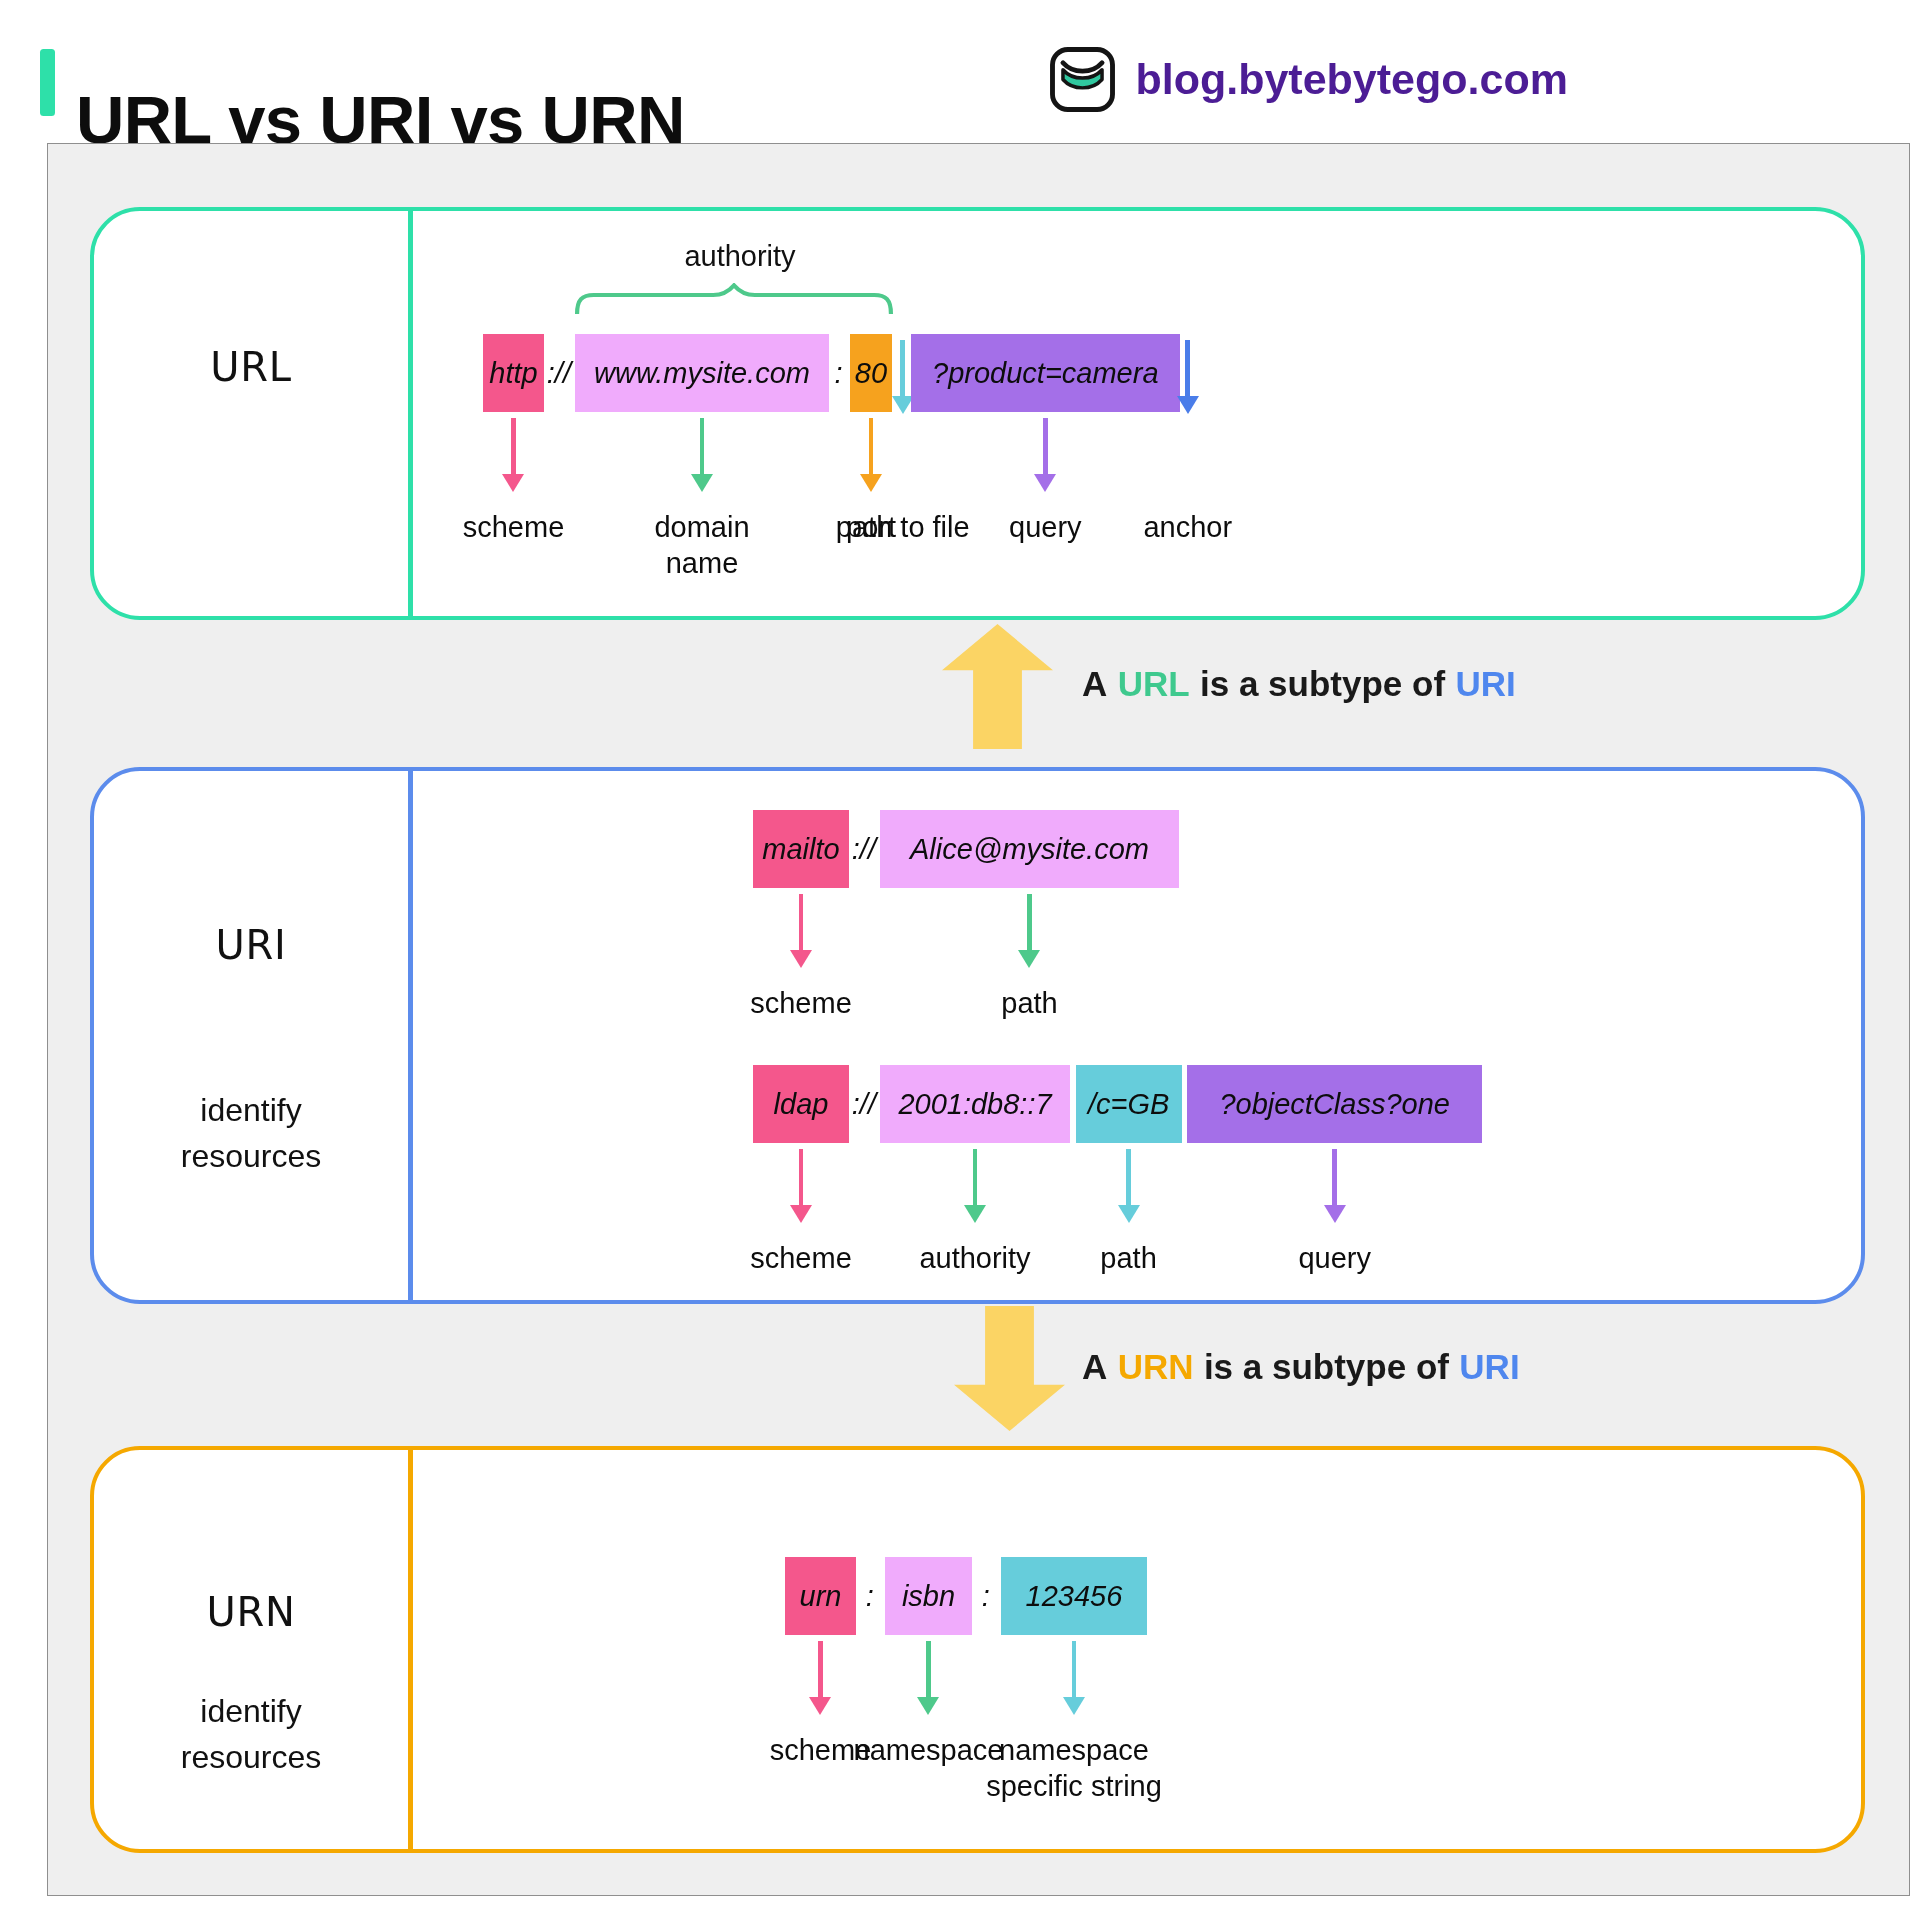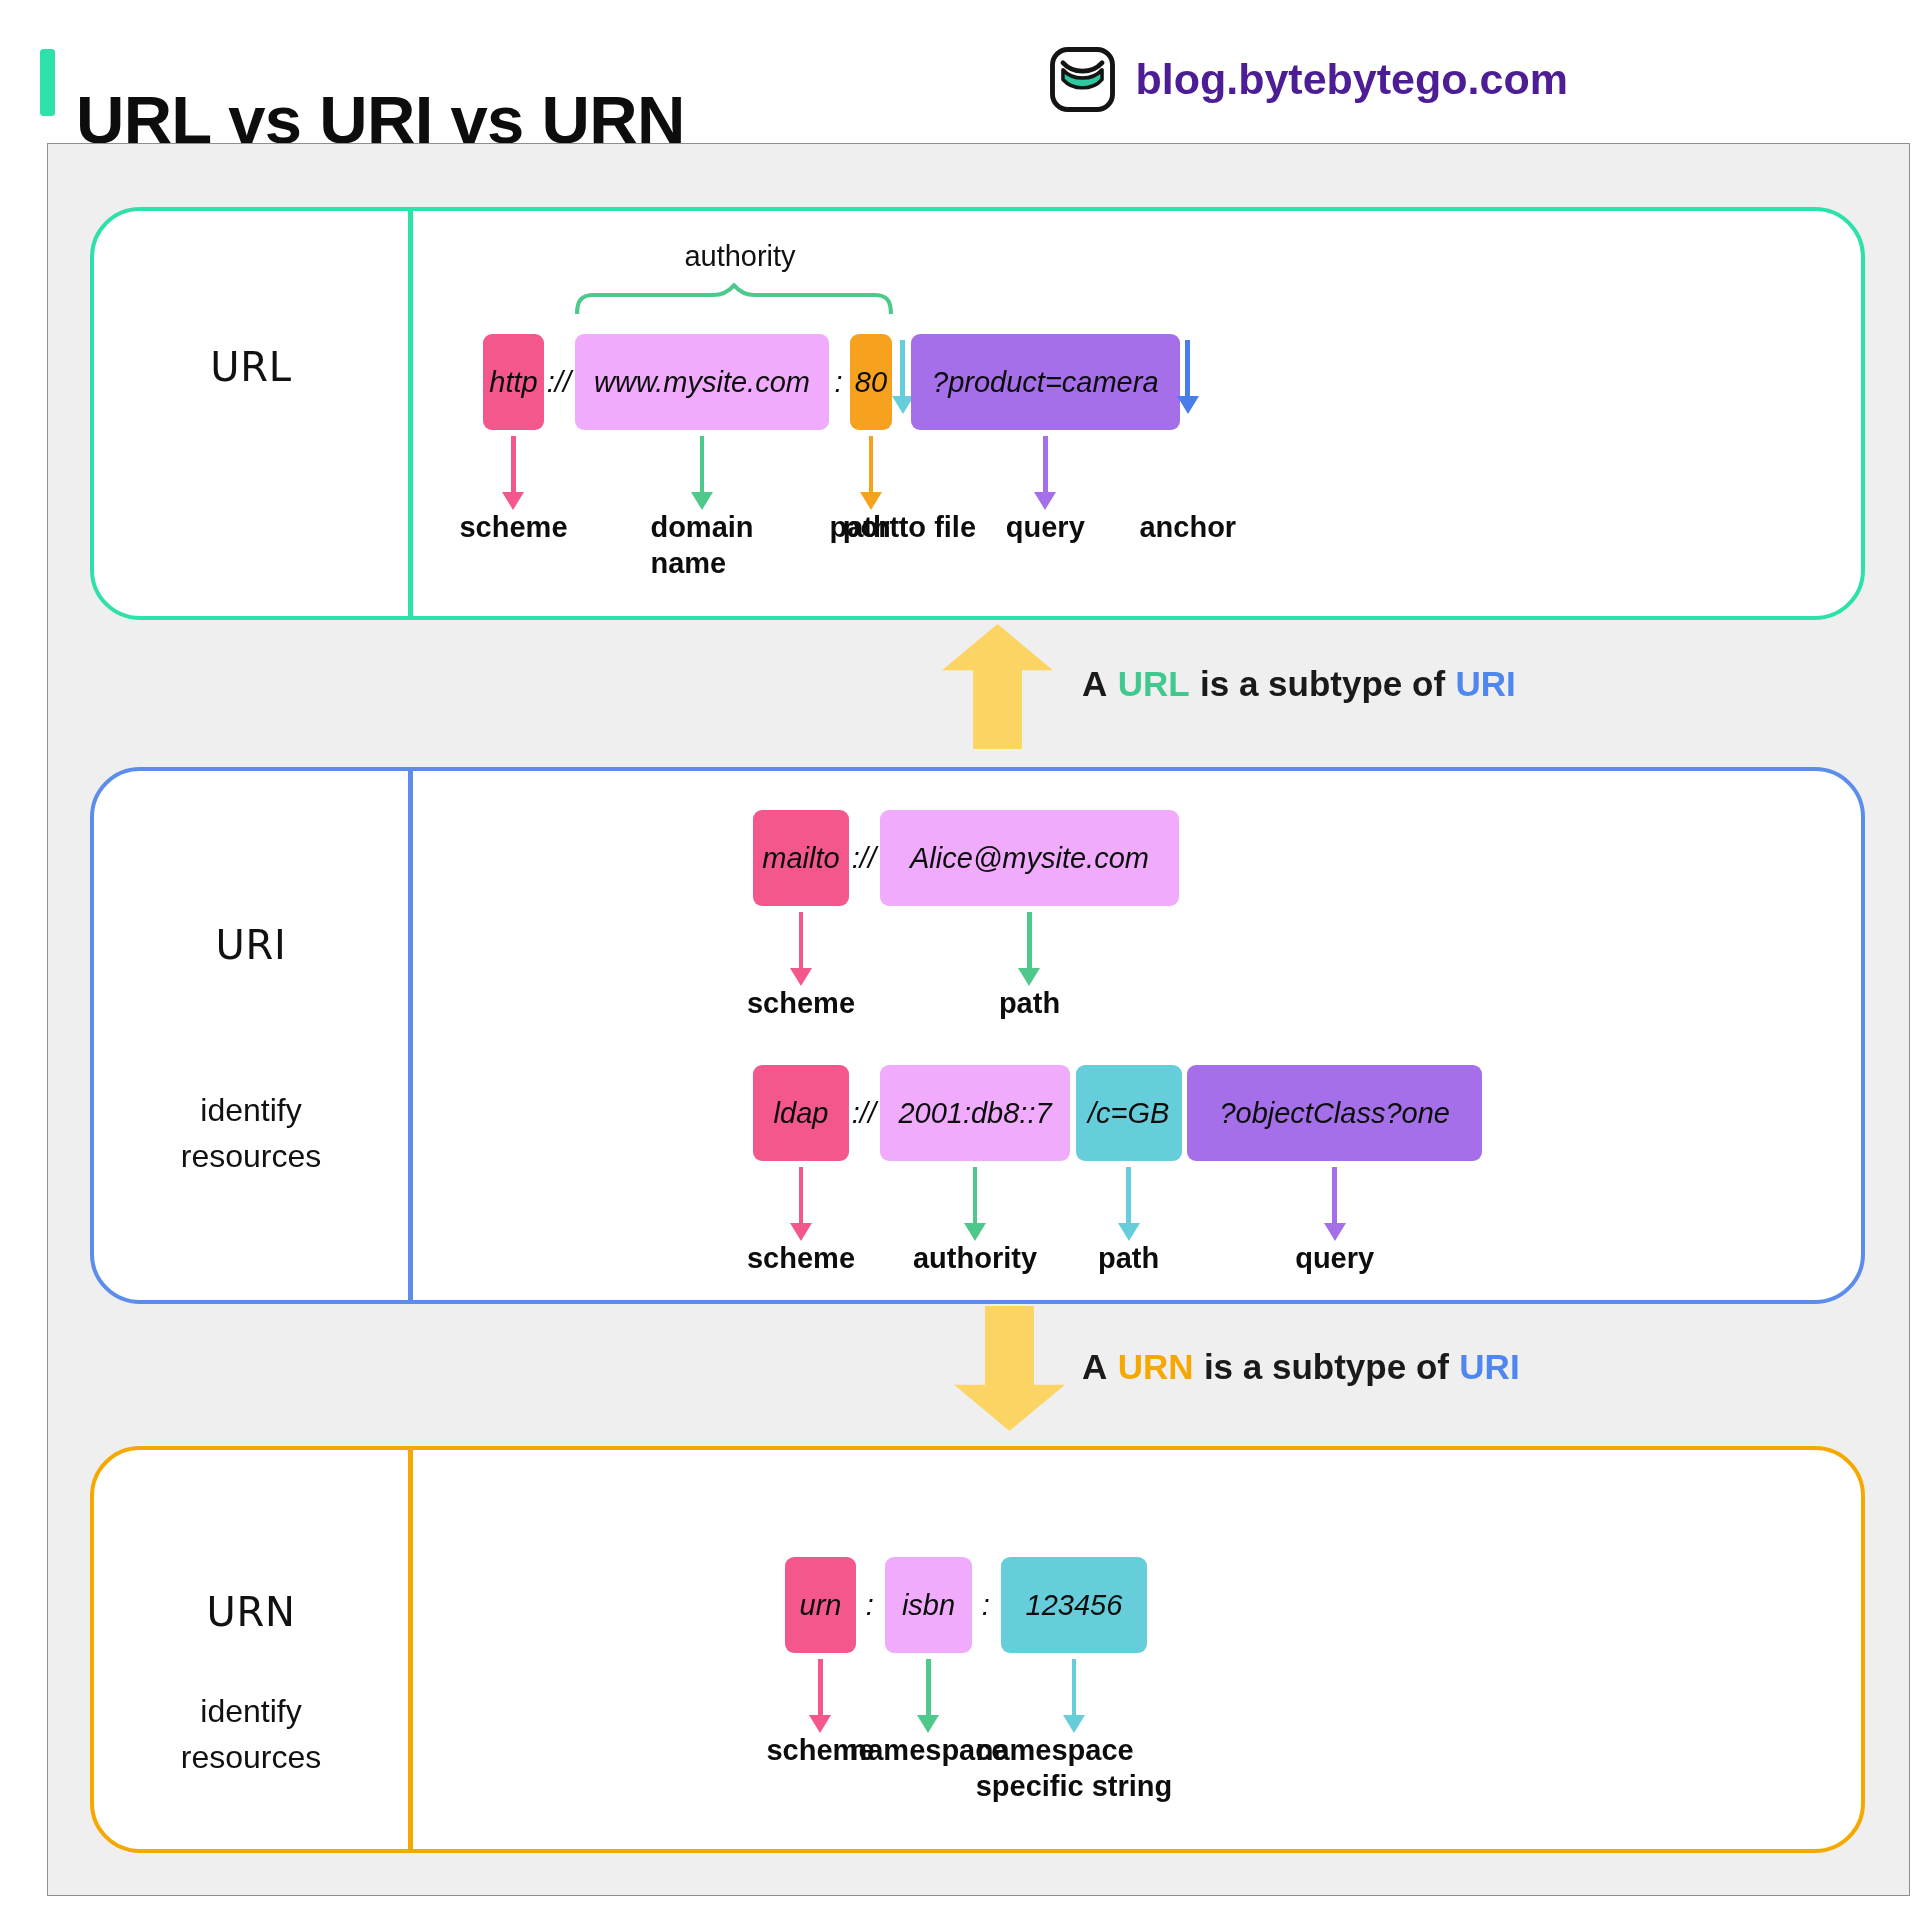--- a/index.html
+++ b/index.html
@@ -23,25 +23,25 @@
   .vline{position:absolute;left:314px;top:0;bottom:0;width:4.9px;}
   .vline-url{background:#2EE0A9;}
   .vline-uri{background:#5C8CEC;}
   .vline-urn{background:#F5A800;}
   .side-heading{position:absolute;left:0;width:314px;text-align:center;font-size:40px;letter-spacing:0.7px;font-family:"DejaVu Sans",sans-serif;}
   .side-desc{position:absolute;left:0;width:314px;text-align:center;font-size:32px;line-height:1.45;white-space:pre-line;}
 
   
   .row{position:absolute;display:flex;align-items:flex-start;}
   .seg{position:relative;display:flex;flex-direction:column;align-items:center;}
-  .chip{position:relative;height:96px;border-radius:9px;display:flex;align-items:center;justify-content:center;font-style:italic;font-size:29px;color:#0d0d0d;}
+  .chip{position:relative;height:78px;border-radius:0;display:flex;align-items:center;justify-content:center;font-style:italic;font-size:29px;color:#0d0d0d;}
   .sep{position:absolute;left:calc(100% + 5.6px);top:50%;transform:translateY(-50%);font-style:italic;font-size:29px;color:#0d0d0d;white-space:nowrap;}
   .arr{position:relative;width:4.9px;height:56px;background:currentColor;margin-top:5.6px;}
   .arr::after{content:"";position:absolute;top:100%;left:50%;transform:translateX(-50%);border:solid transparent;border-width:18px 11px 0 11px;border-top-color:currentColor;}
-  .lbl{position:absolute;top:175px;left:50%;transform:translateX(-50%);width:max-content;text-align:left;font-size:29px;line-height:1.25;white-space:pre-line;color:#0d0d0d;font-weight:bold;}
+  .lbl{position:absolute;top:175px;left:50%;transform:translateX(-50%);width:max-content;text-align:center;font-size:29px;line-height:1.25;white-space:pre-line;color:#0d0d0d;}
 
   .bg-pink{background:#F4578C;}  .fg-pink{color:#F4578C;}
   .bg-green{background:#f0abfc;} .fg-green{color:#4EC98B;}
   .bg-orange{background:#F6A21E;}.fg-orange{color:#F6A21E;}
   .bg-teal{background:#66CDDB;}  .fg-teal{color:#66CDDB;}
   .bg-purple{background:#A46FE8;}.fg-purple{color:#A46FE8;}
   .bg-blue{background:#4A7DE9;}  .fg-blue{color:#4A7DE9;}
 
   
   .authority-label{position:absolute;left:486px;top:29px;width:320px;text-align:center;font-size:29px;}

